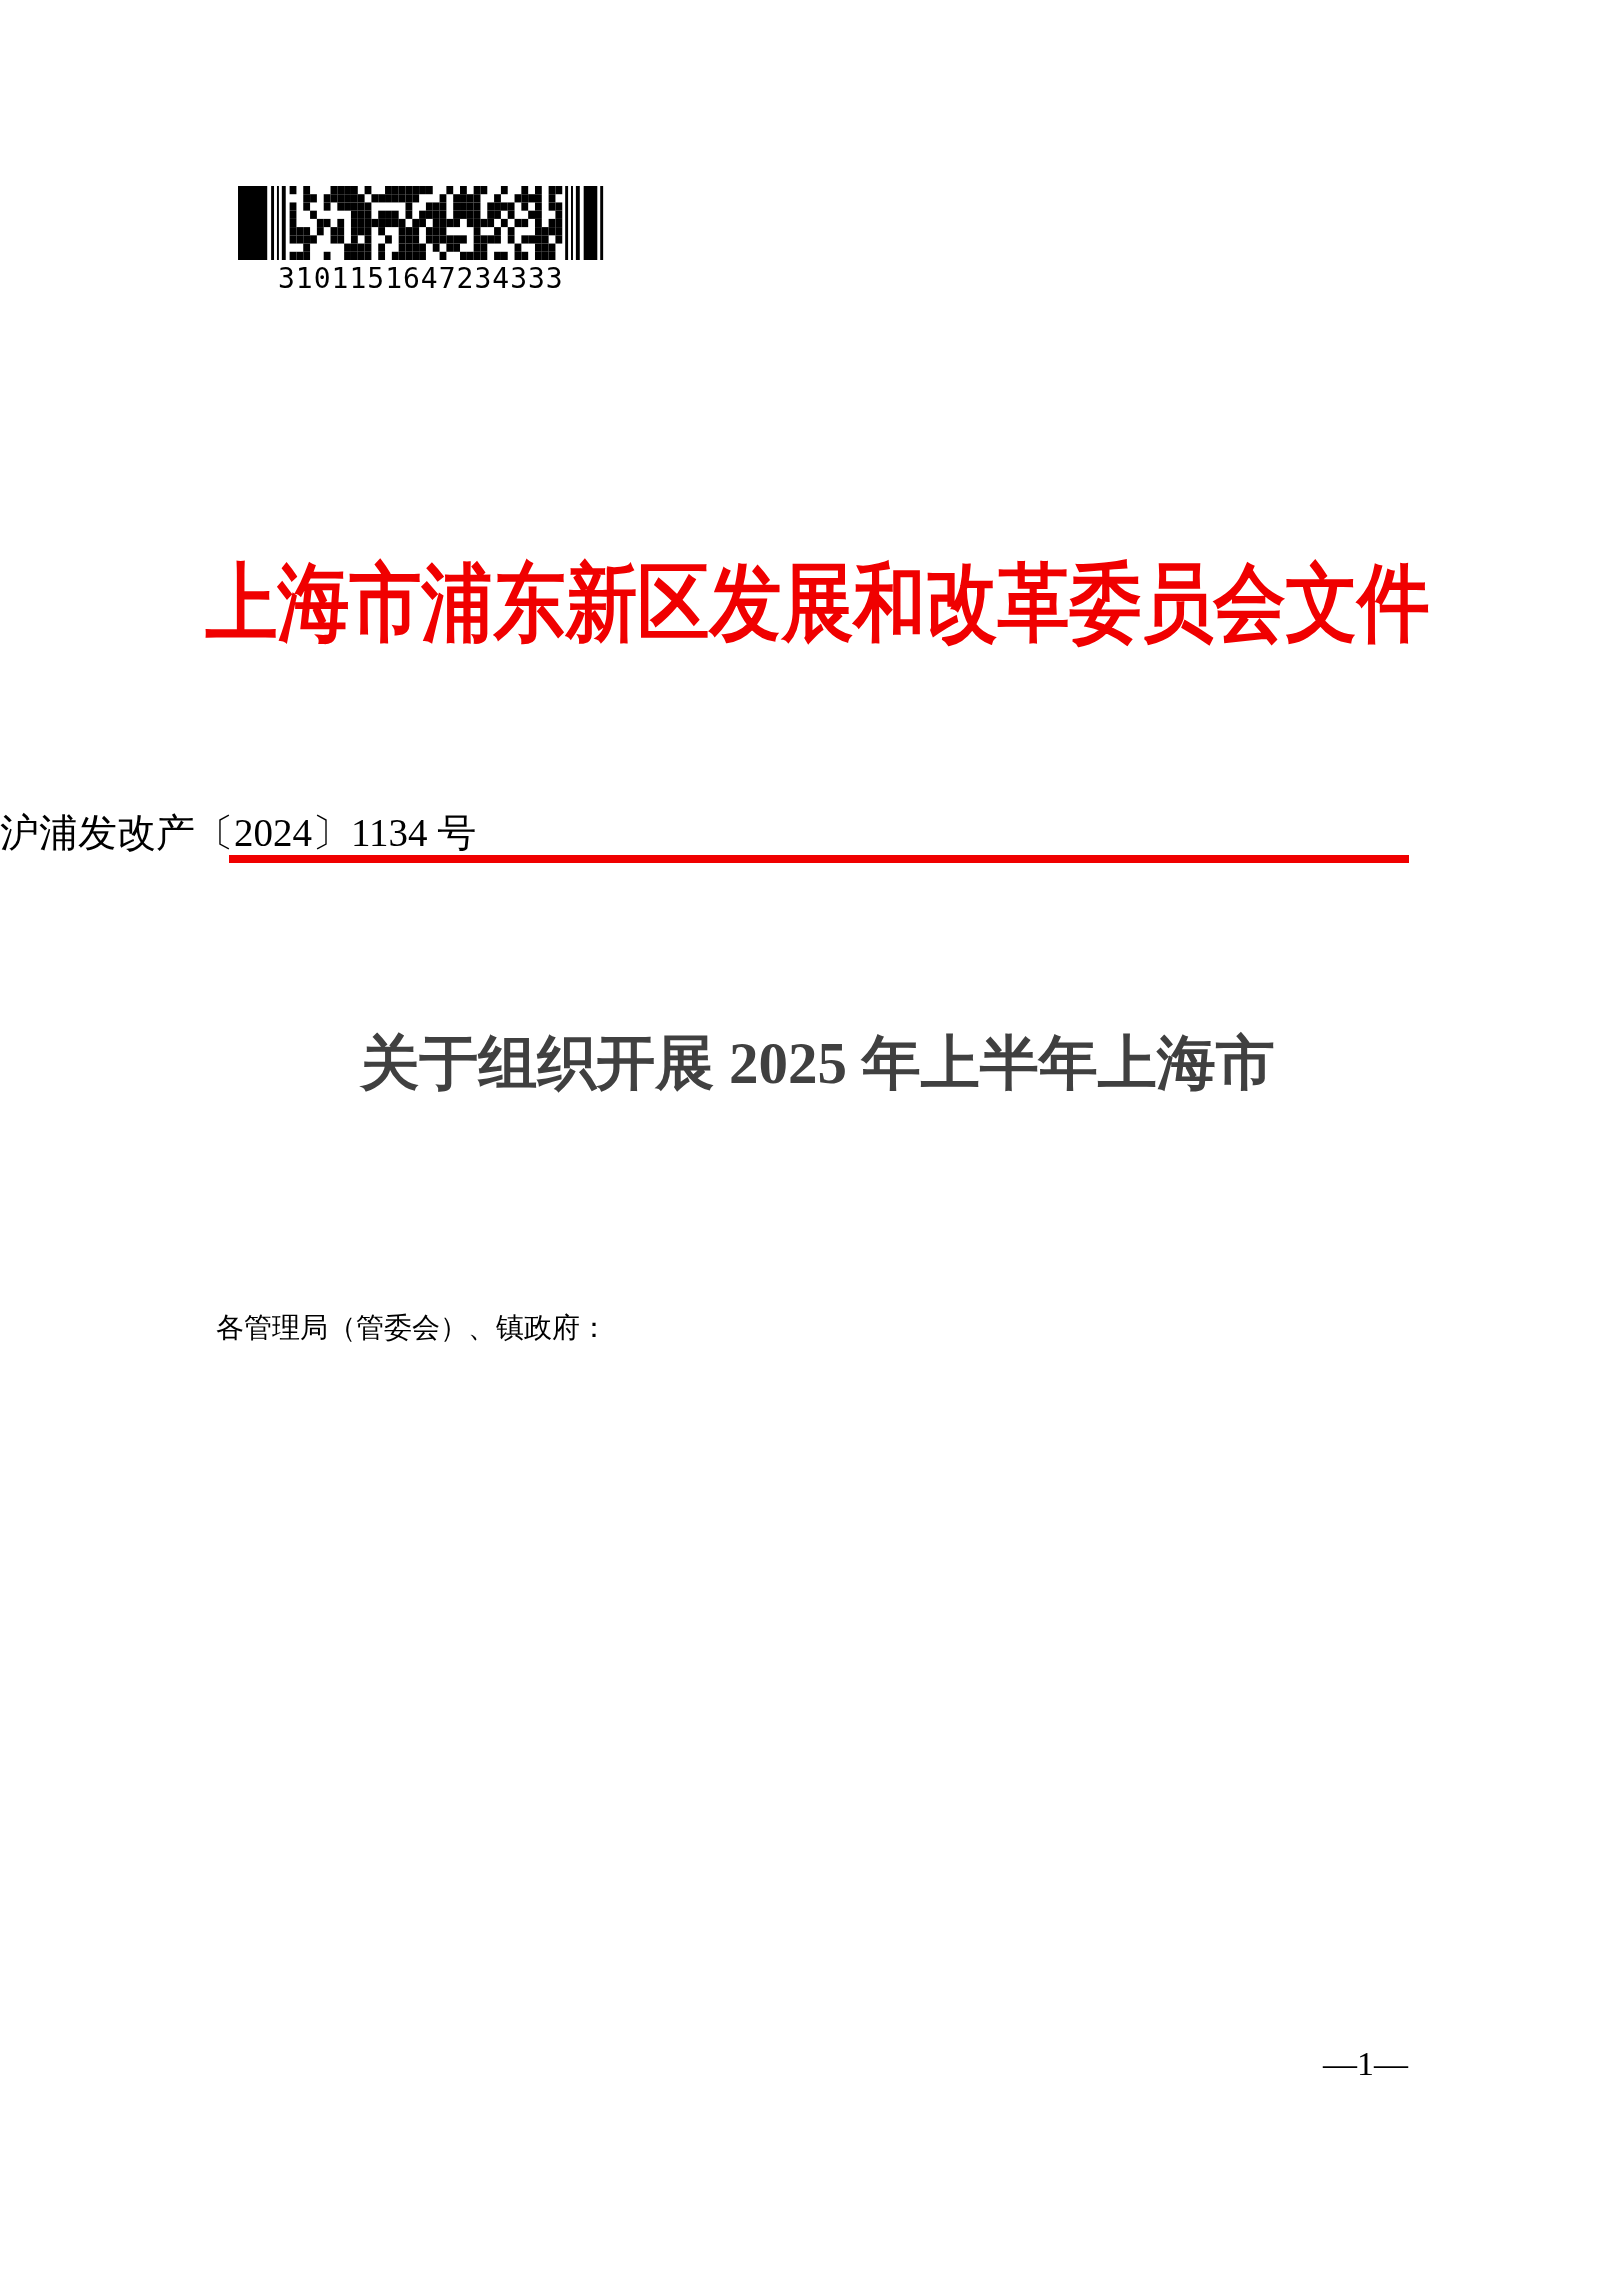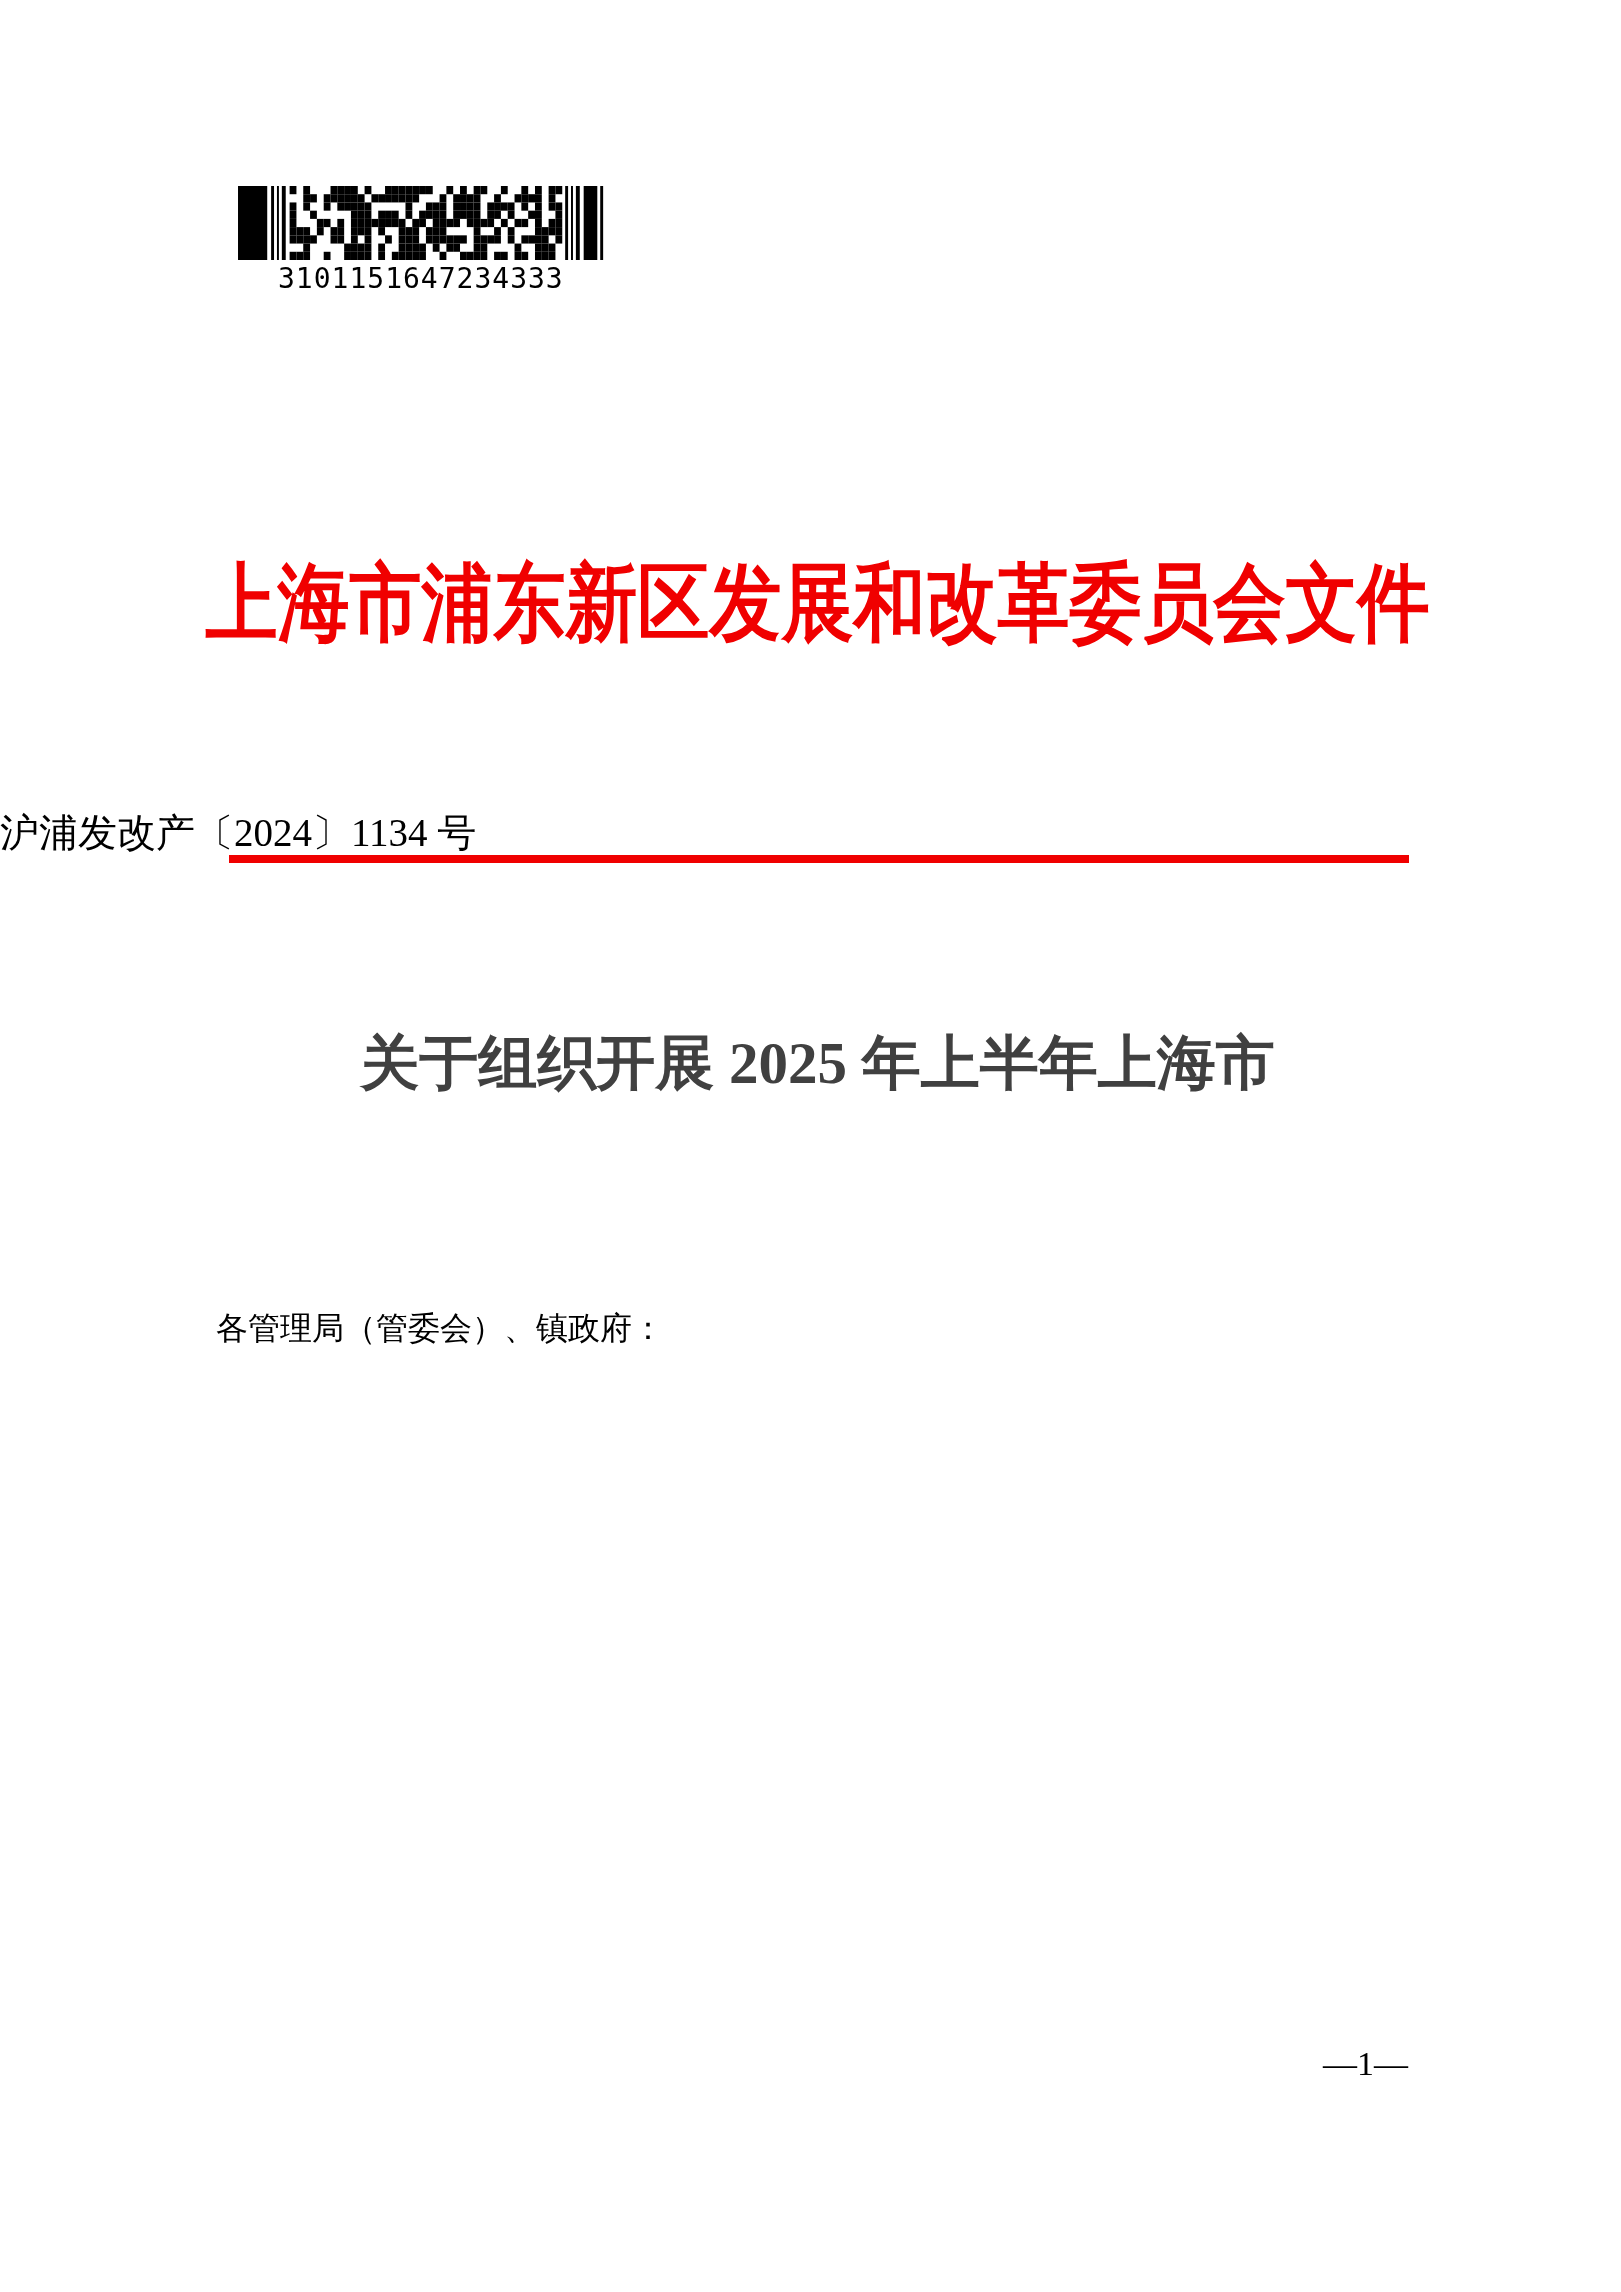--- a/index.html
+++ b/index.html
@@ -91,21 +91,21 @@
     color: #404040;
   }
   .doc-title .line { white-space: nowrap; }
 
   
   .body-text {
     position: absolute;
     left: 216px;
     top: 1288px;
     width: 1210px;
-    font-size: 32px;
+    font-size: 28px;
     line-height: 80px;
     color: #000;
   }
   .salutation {
     text-align: left;
     white-space: nowrap;
   }
   .paragraph {
     text-indent: 2em;
     text-align: justify;

